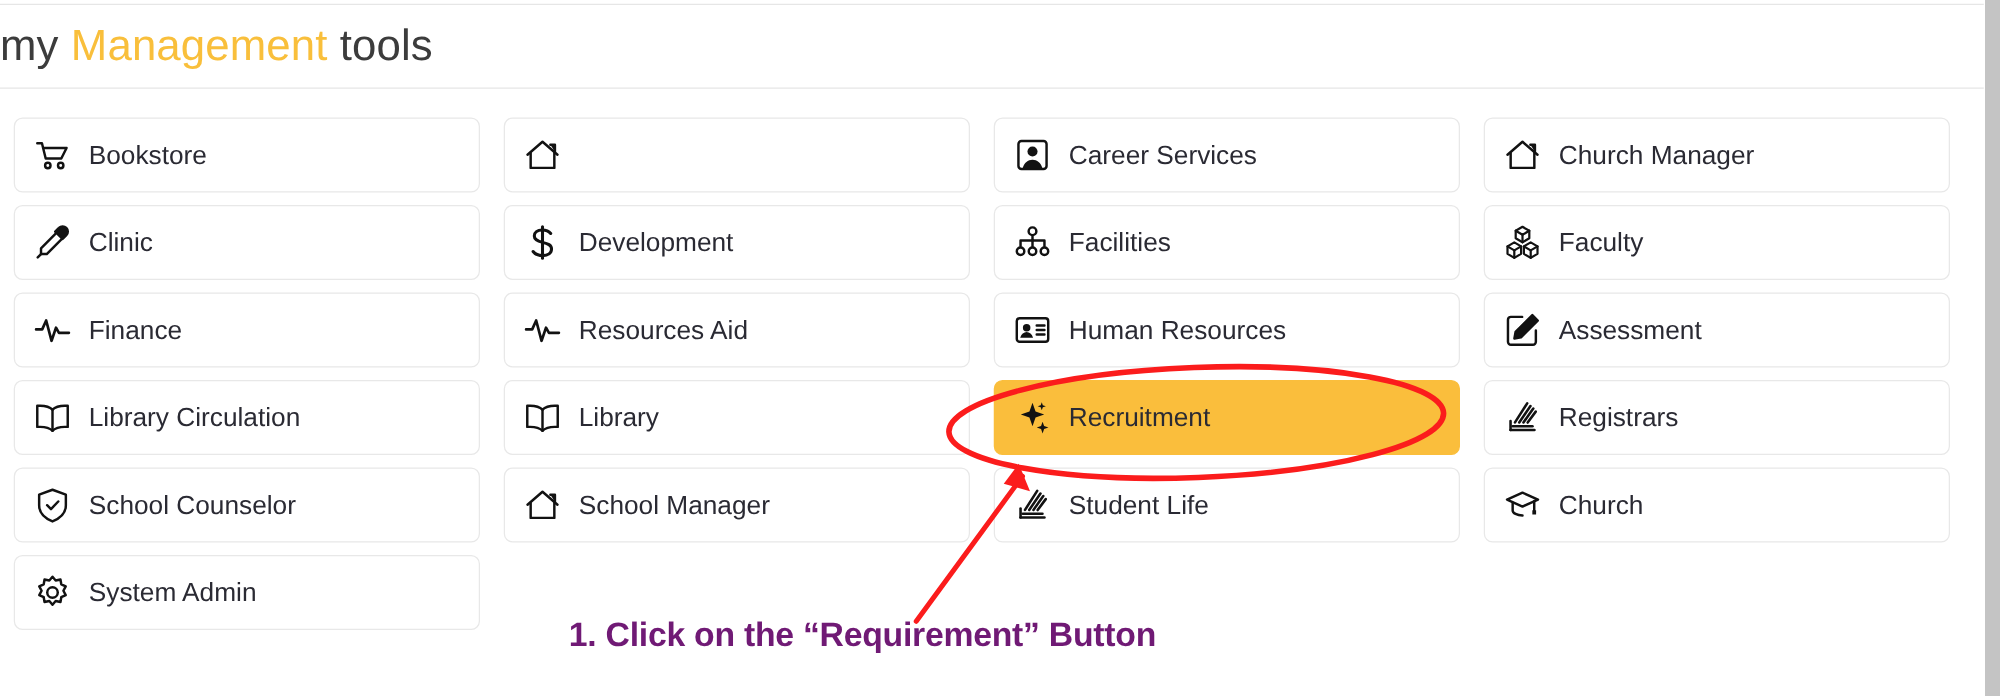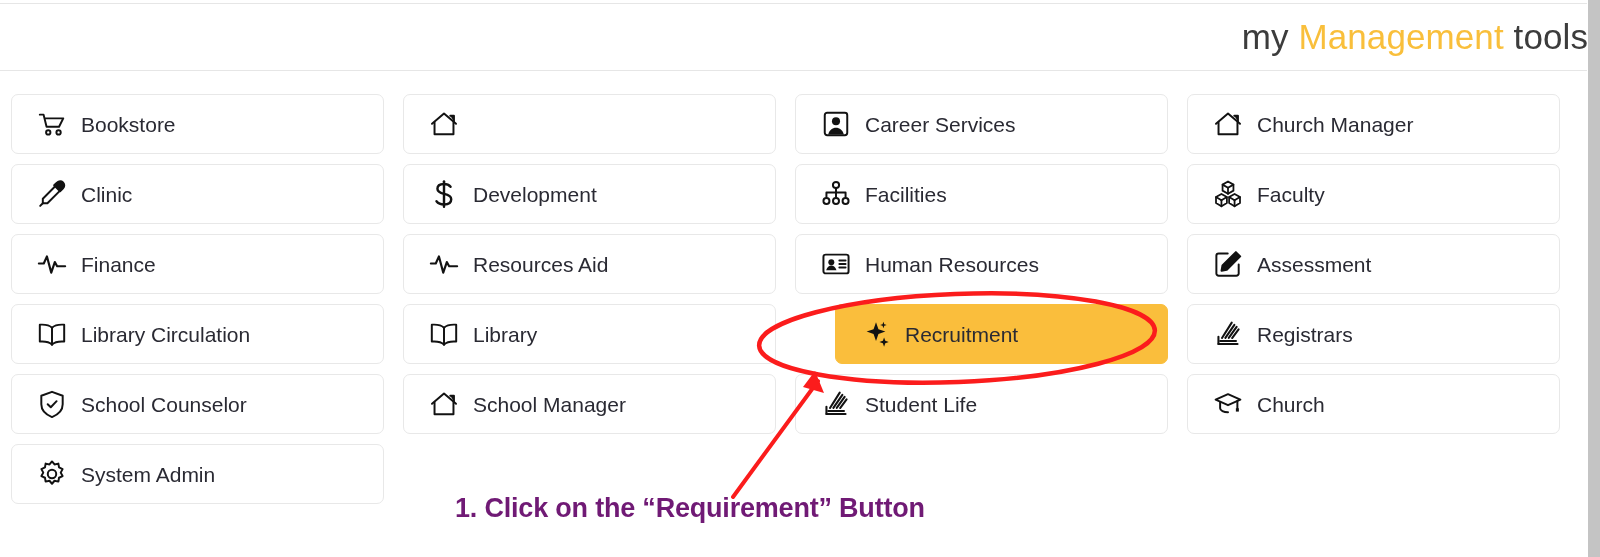--- a/index.html
+++ b/index.html
@@ -25,21 +25,21 @@
     background: #e6e6e6;
   }
 
   
   .header {
     position: absolute;
     left: 0; top: 4px;
     width: 1588px; height: 67px;
     display: flex;
     align-items: center;
-    justify-content: flex-end;
+    justify-content: flex-start;
     border-bottom: 1px solid #e6e6e6;
     background: #ffffff;
   }
   .page-title {
     font-size: 35px;
     font-weight: 400;
     color: #3c3c3c;
     letter-spacing: 0.1px;
     white-space: nowrap;
   }
@@ -55,28 +55,27 @@
     column-gap: 19px;
     row-gap: 10px;
   }
   .tile {
     height: 60px;
     border: 1px solid #e8e8e8;
     border-radius: 7px;
     background: #ffffff;
     display: flex;
     align-items: center;
-    padding: 0 24px;
+    padding: 0 14px;
     gap: 13px;
     cursor: pointer;
   }
   .tile.highlight {
     background: #fabe3c;
     border-color: #fabe3c;
-    margin-left: 40px;
   }
   .tile.empty {
     border: none;
     background: transparent;
     cursor: default;
   }
   .tile .glyph {
     width: 32px; height: 32px;
     flex: 0 0 32px;
     display: flex;

